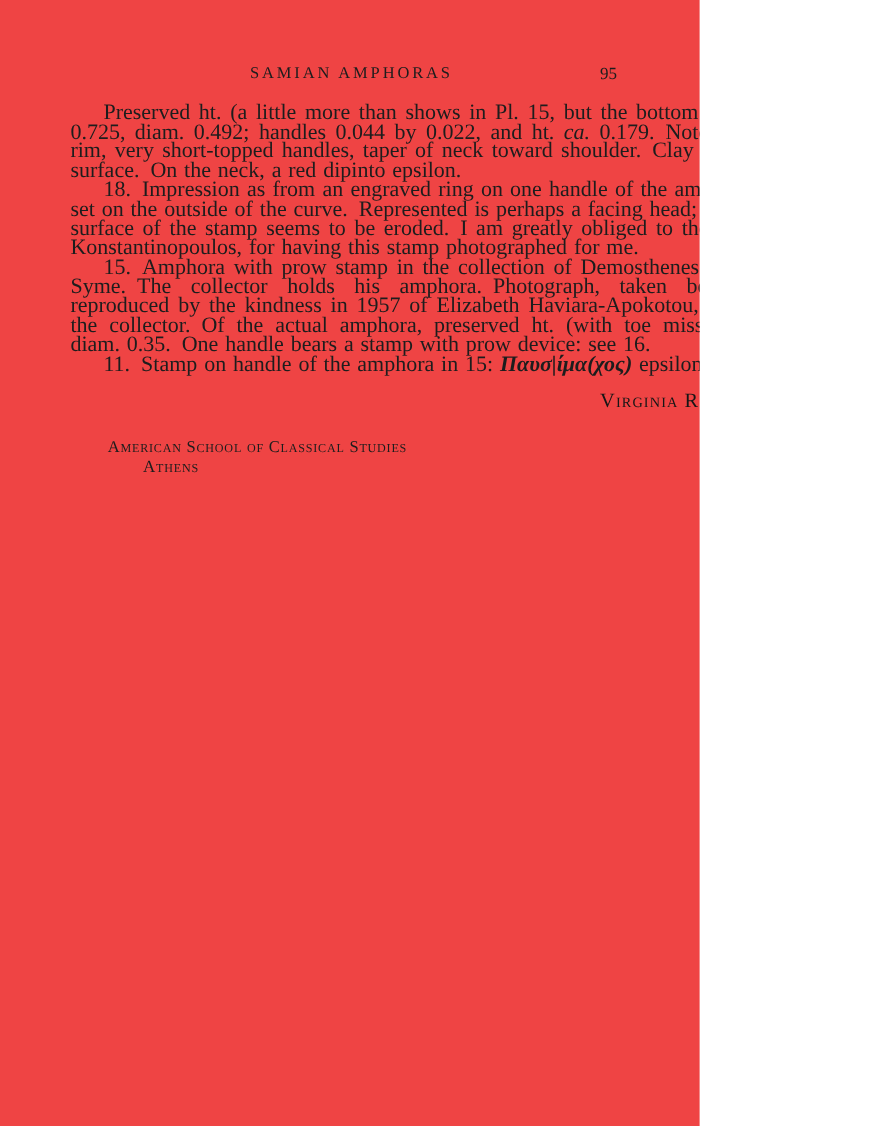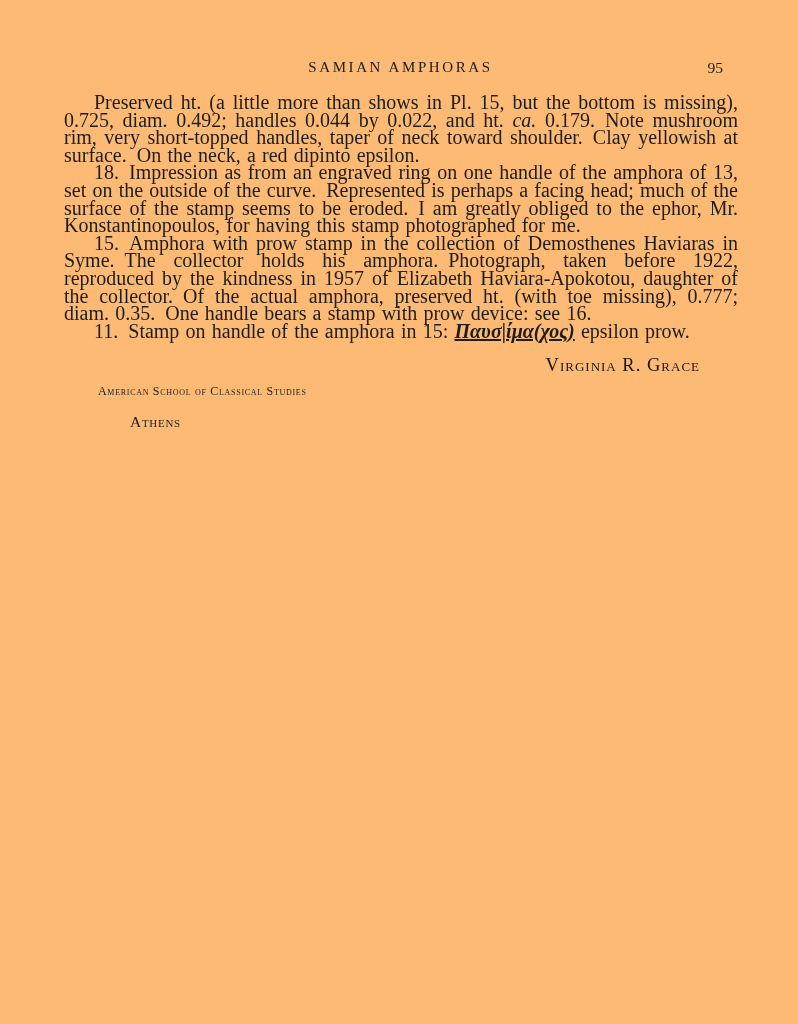--- a/index.html
+++ b/index.html
@@ -2,23 +2,23 @@
 <html><head>
 <meta charset="utf-8">
 <style>
   html, body {
     margin: 0;
     padding: 0;
     background: #ffffff;
   }
   .page {
     position: relative;
-    width: 798px;
+    width: 636px;
     height: 1024px;
-    background: #fdba74;
+    background: #ef4444;
     font-family: "Liberation Serif", serif;
     color: #1d1d1d;
     overflow: hidden;
   }
   .page-header {
     position: absolute;
     top: 59px;
     left: 64px;
     right: 61px;
     height: 20px;
@@ -45,39 +45,39 @@
   .para {
     margin: 0;
     font-size: 20px;
     line-height: 17.6px;
     text-align: justify;
     text-indent: 30px;
     word-spacing: 1.2px;
   }
   .para .i { font-style: italic; }
   .para .b { font-weight: bold; }
-  .para .i.b { font-weight: 600; text-decoration: underline; }
+  .para .i.b { font-weight: 600; }
   .signature {
     margin-top: 15px;
     text-align: right;
     padding-right: 38px;
     font-variant: small-caps;
     font-size: 18.5px;
     letter-spacing: 1px;
     color: #161616;
   }
   .affiliation {
-    margin-top: 8px;
+    margin-top: 23px;
     padding-left: 34px;
     font-variant: small-caps;
-    font-size: 12px;
+    font-size: 15px;
     letter-spacing: 0.7px;
   }
   .affiliation-city {
-    margin-top: 14px;
+    margin-top: 0;
     padding-left: 66px;
     font-variant: small-caps;
     font-size: 15.5px;
     letter-spacing: 0.7px;
   }
 </style>
 </head>
 <body>
 
 <div class="page">

